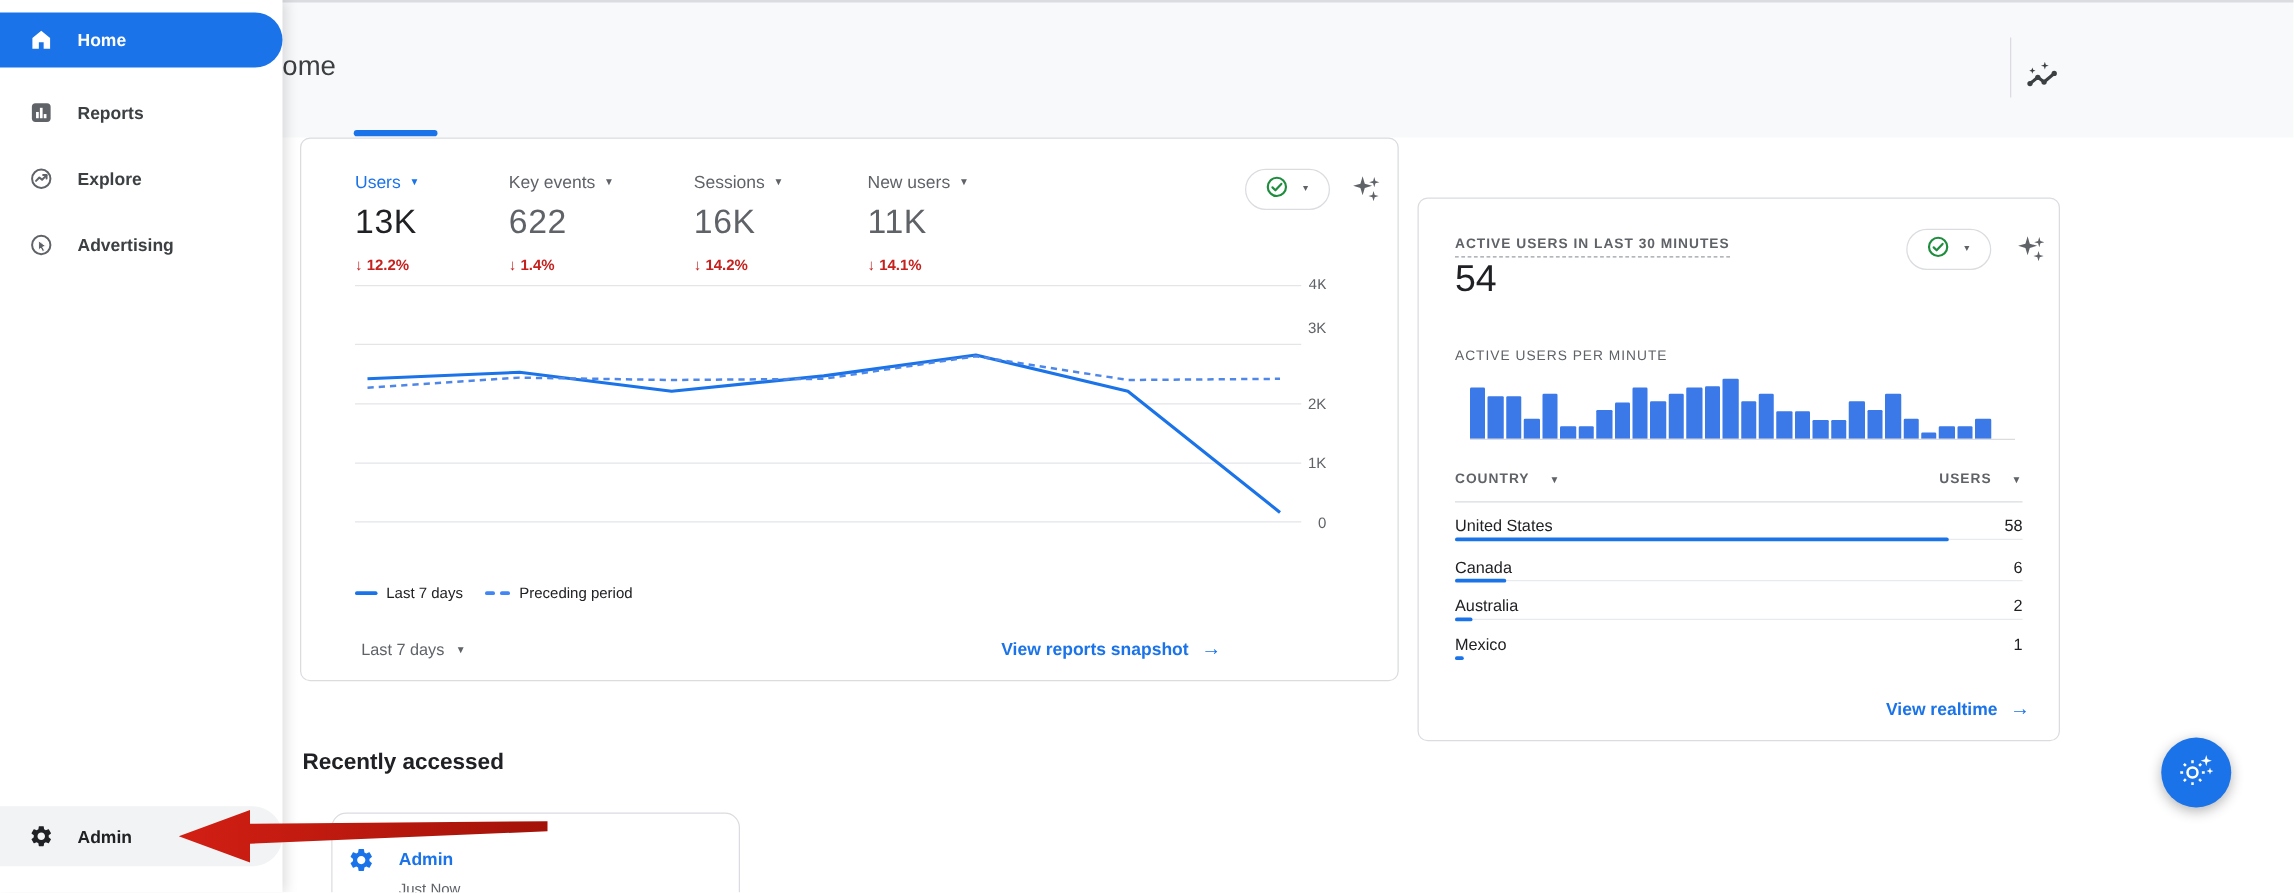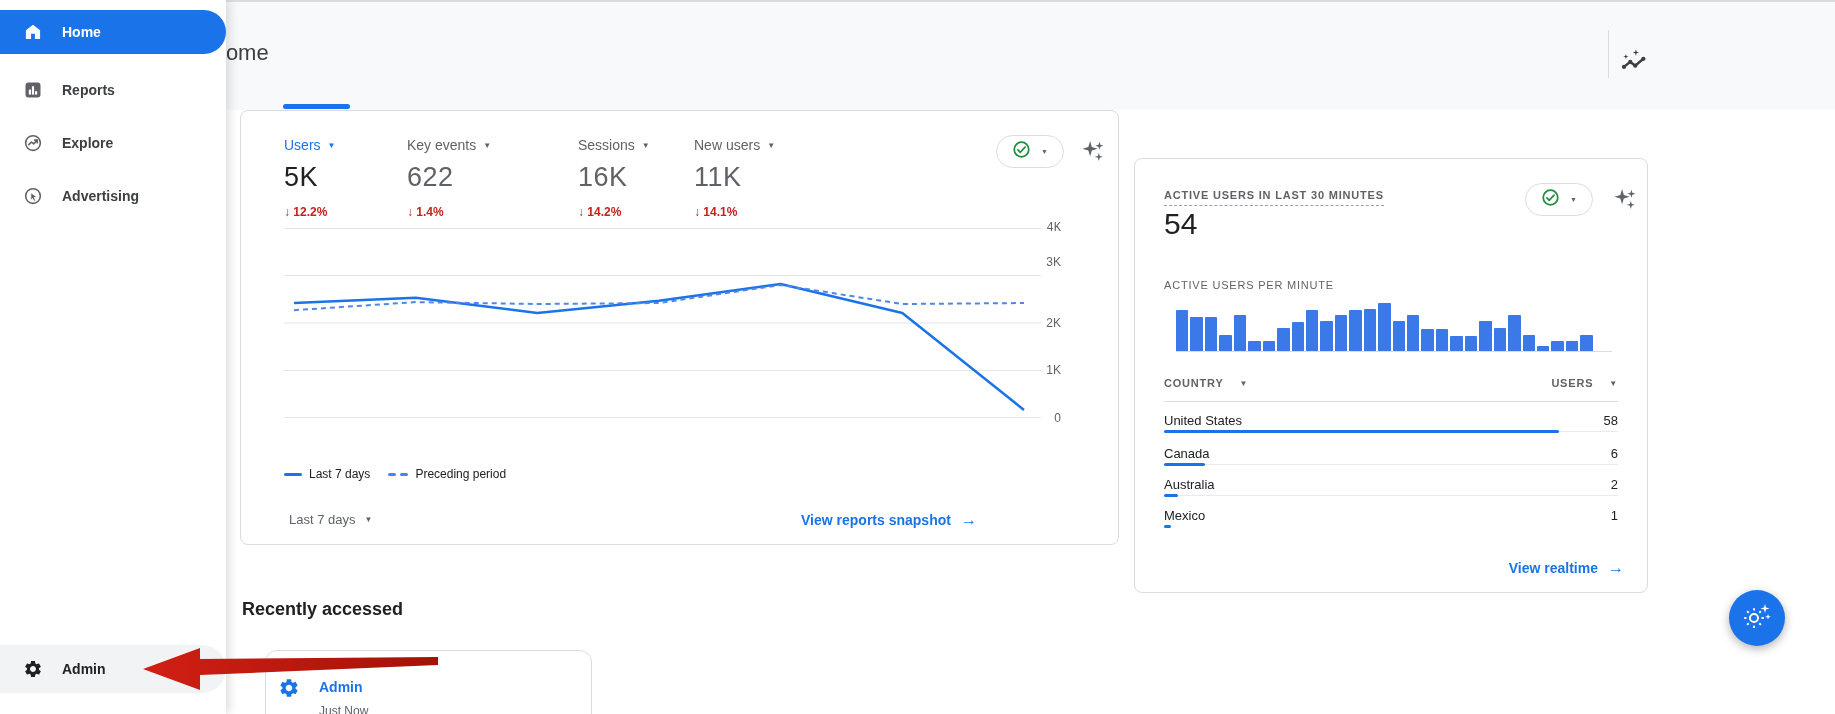--- a/index.html
+++ b/index.html
@@ -117,32 +117,32 @@
 
   <div class="abs" id="tab-indicator"></div>
 
   <div class="abs card" id="overview-card">
 
     <div class="metric sel" style="left:43px">
       <div class="m-label">
           <span>Users</span>
           <span class="caret">▼</span>
         </div>
-      <div class="m-value">5K</div>
+      <div class="m-value">13K</div>
       <div class="m-delta"><span>↓</span> <span>12.2%</span></div>
     </div>
     <div class="metric" style="left:166px">
       <div class="m-label">
           <span>Key events</span>
           <span class="caret">▼</span>
         </div>
       <div class="m-value">622</div>
       <div class="m-delta"><span>↓</span> <span>1.4%</span></div>
     </div>
-    <div class="metric" style="left:337px">
+    <div class="metric" style="left:314px">
       <div class="m-label">
           <span>Sessions</span>
           <span class="caret">▼</span>
         </div>
       <div class="m-value">16K</div>
       <div class="m-delta"><span>↓</span> <span>14.2%</span></div>
     </div>
     <div class="metric" style="left:453px">
       <div class="m-label">
           <span>New users</span>

